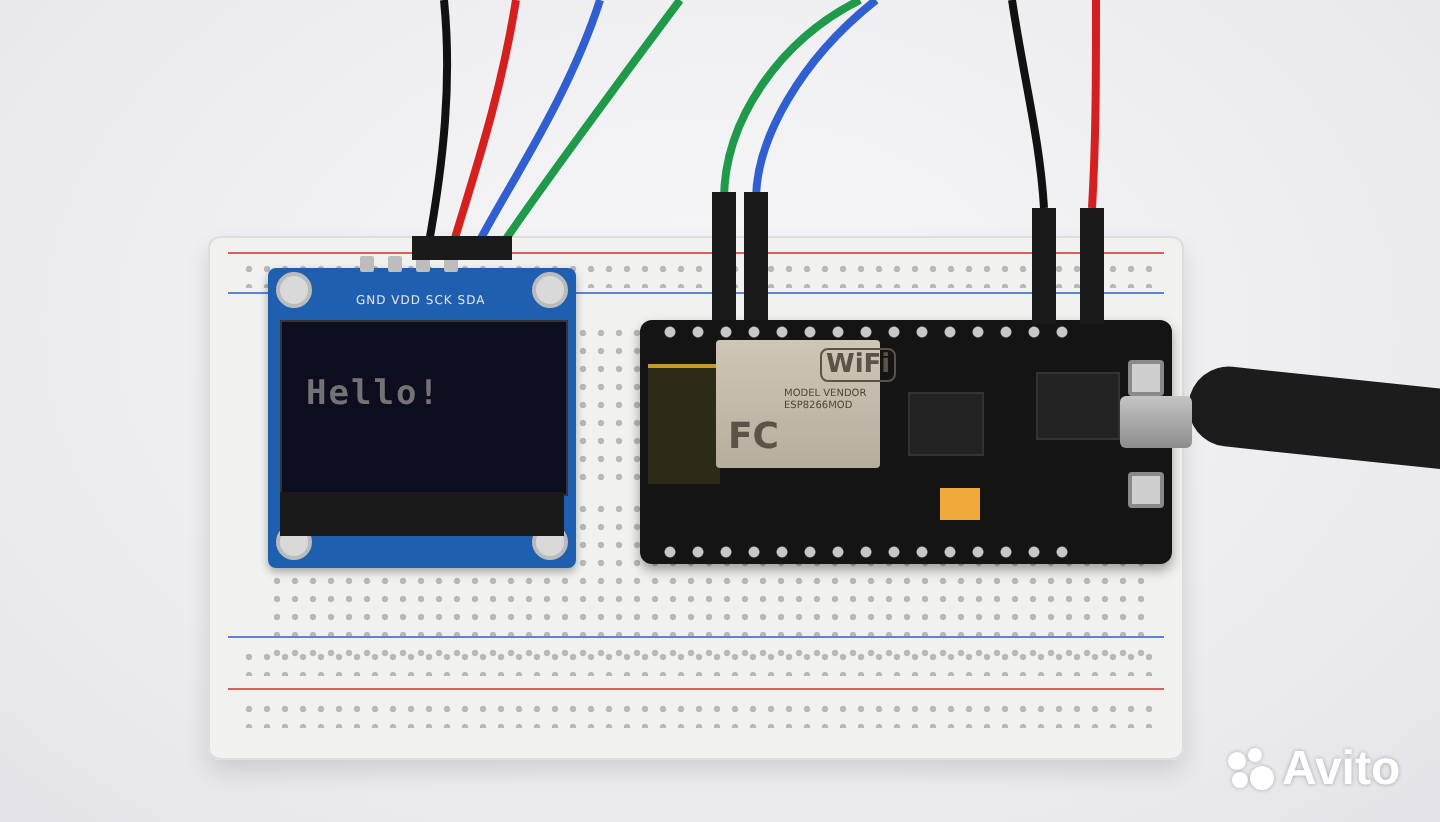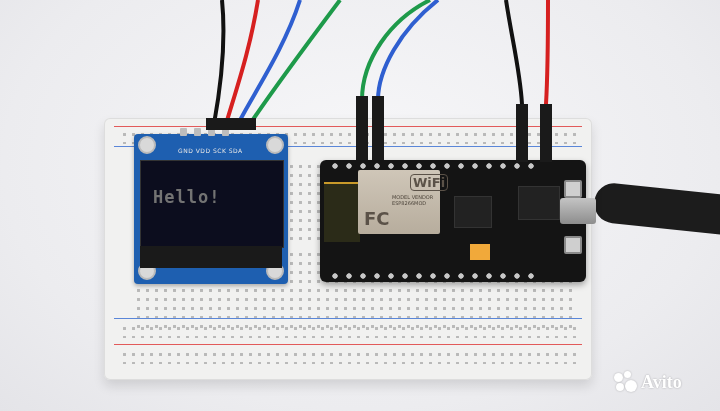--- a/index.html
+++ b/index.html
@@ -32,21 +32,21 @@
   .cable{position:absolute;left:594px;top:188px;width:130px;height:40px;background:#1c1c1c;border-radius:20px 0 0 20px;transform:rotate(6deg);}
   .pinrow{position:absolute;left:8px;height:8px;background-image:radial-gradient(circle,#c8c8c8 2.4px,transparent 3px);background-size:14px 8px;}
   .tantalum{position:absolute;left:150px;top:84px;width:20px;height:16px;background:#f1a93a;}
   .button{position:absolute;width:14px;height:14px;background:#cfcfcf;border:2px solid #8a8a8a;border-radius:2px;}
   
   svg.wires{position:absolute;left:0;top:0;}
   
   .watermark{position:absolute;left:614px;top:371px;display:flex;align-items:center;gap:3px;}
   .dots{position:relative;width:24px;height:22px;}
   .dots span{position:absolute;border-radius:50%;background:#fff;box-shadow:0 0 2px rgba(0,0,0,.25);}
-  .wm-text{font-family:Liberation Serif, serif;font-weight:bold;font-size:18px;color:#fff;text-shadow:0 0 2px rgba(0,0,0,.3);}
+  .wm-text{font-family:Liberation Sans, sans-serif;font-weight:bold;font-size:24px;color:#fff;text-shadow:0 0 2px rgba(0,0,0,.3);}
 </style>
 </head>
 <body>
 
 <div class="scene">
   <div class="bg"></div>
 
   <div class="cable"></div>
 
   <div class="breadboard">

